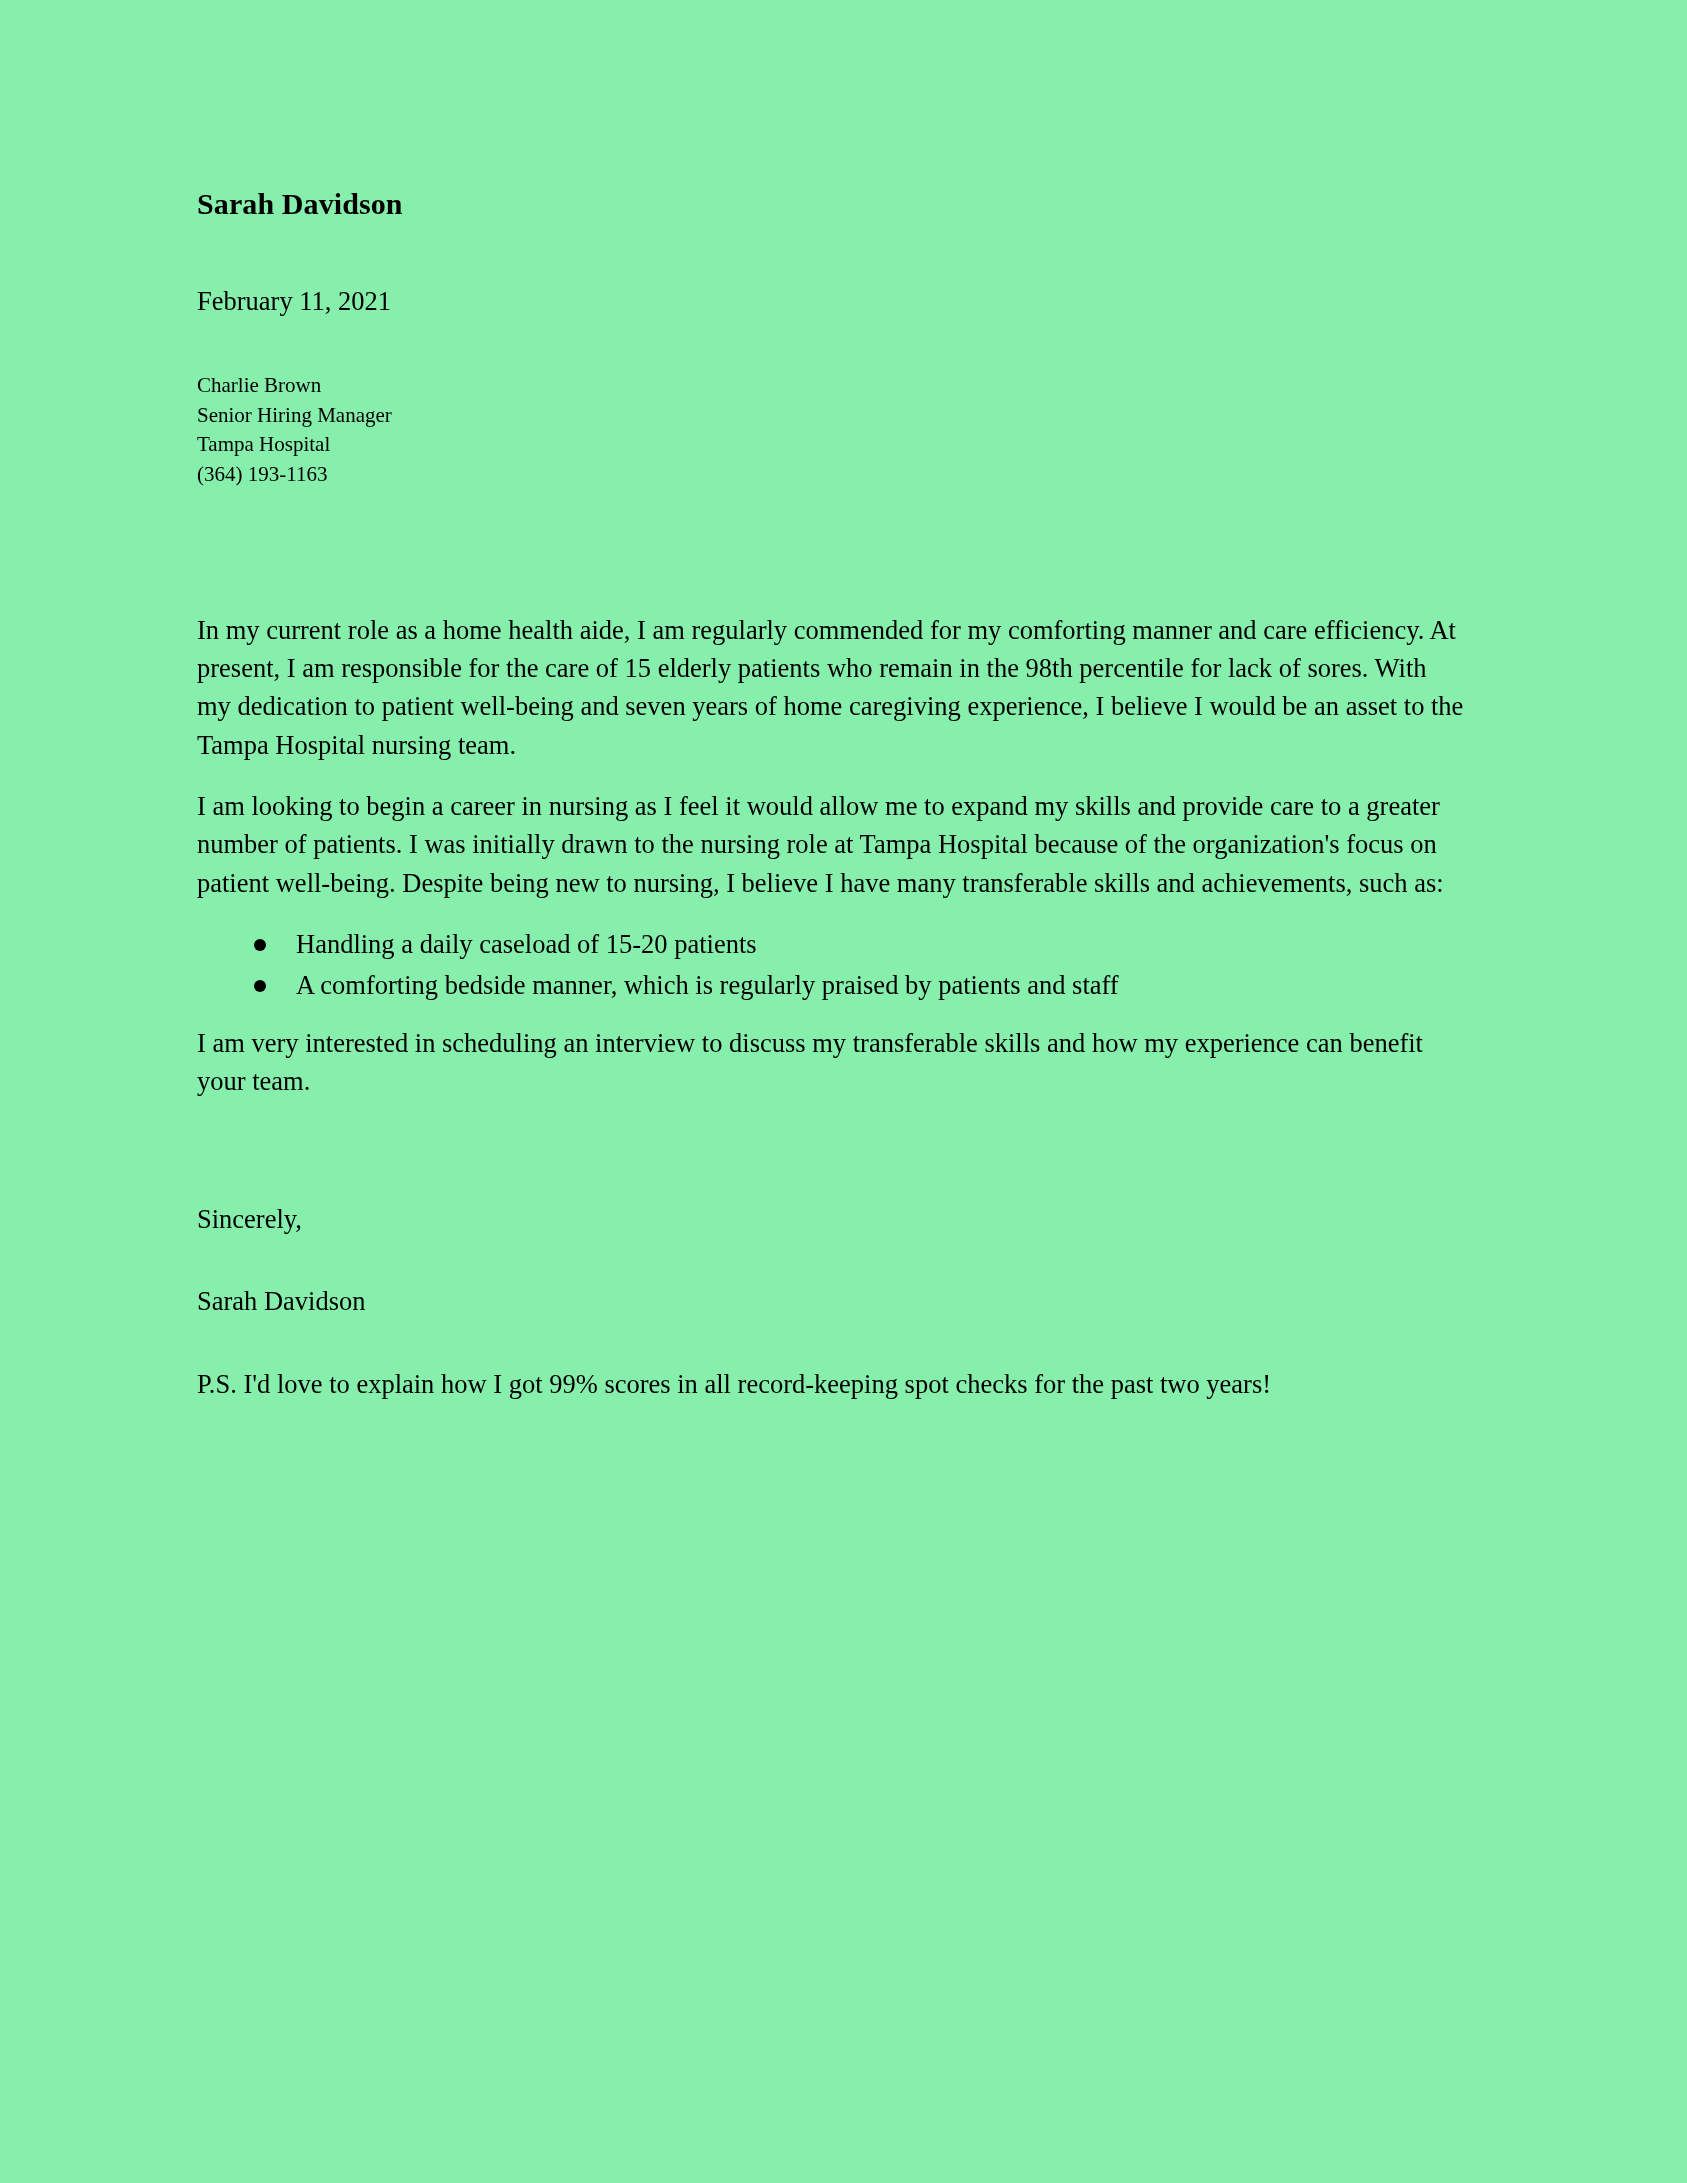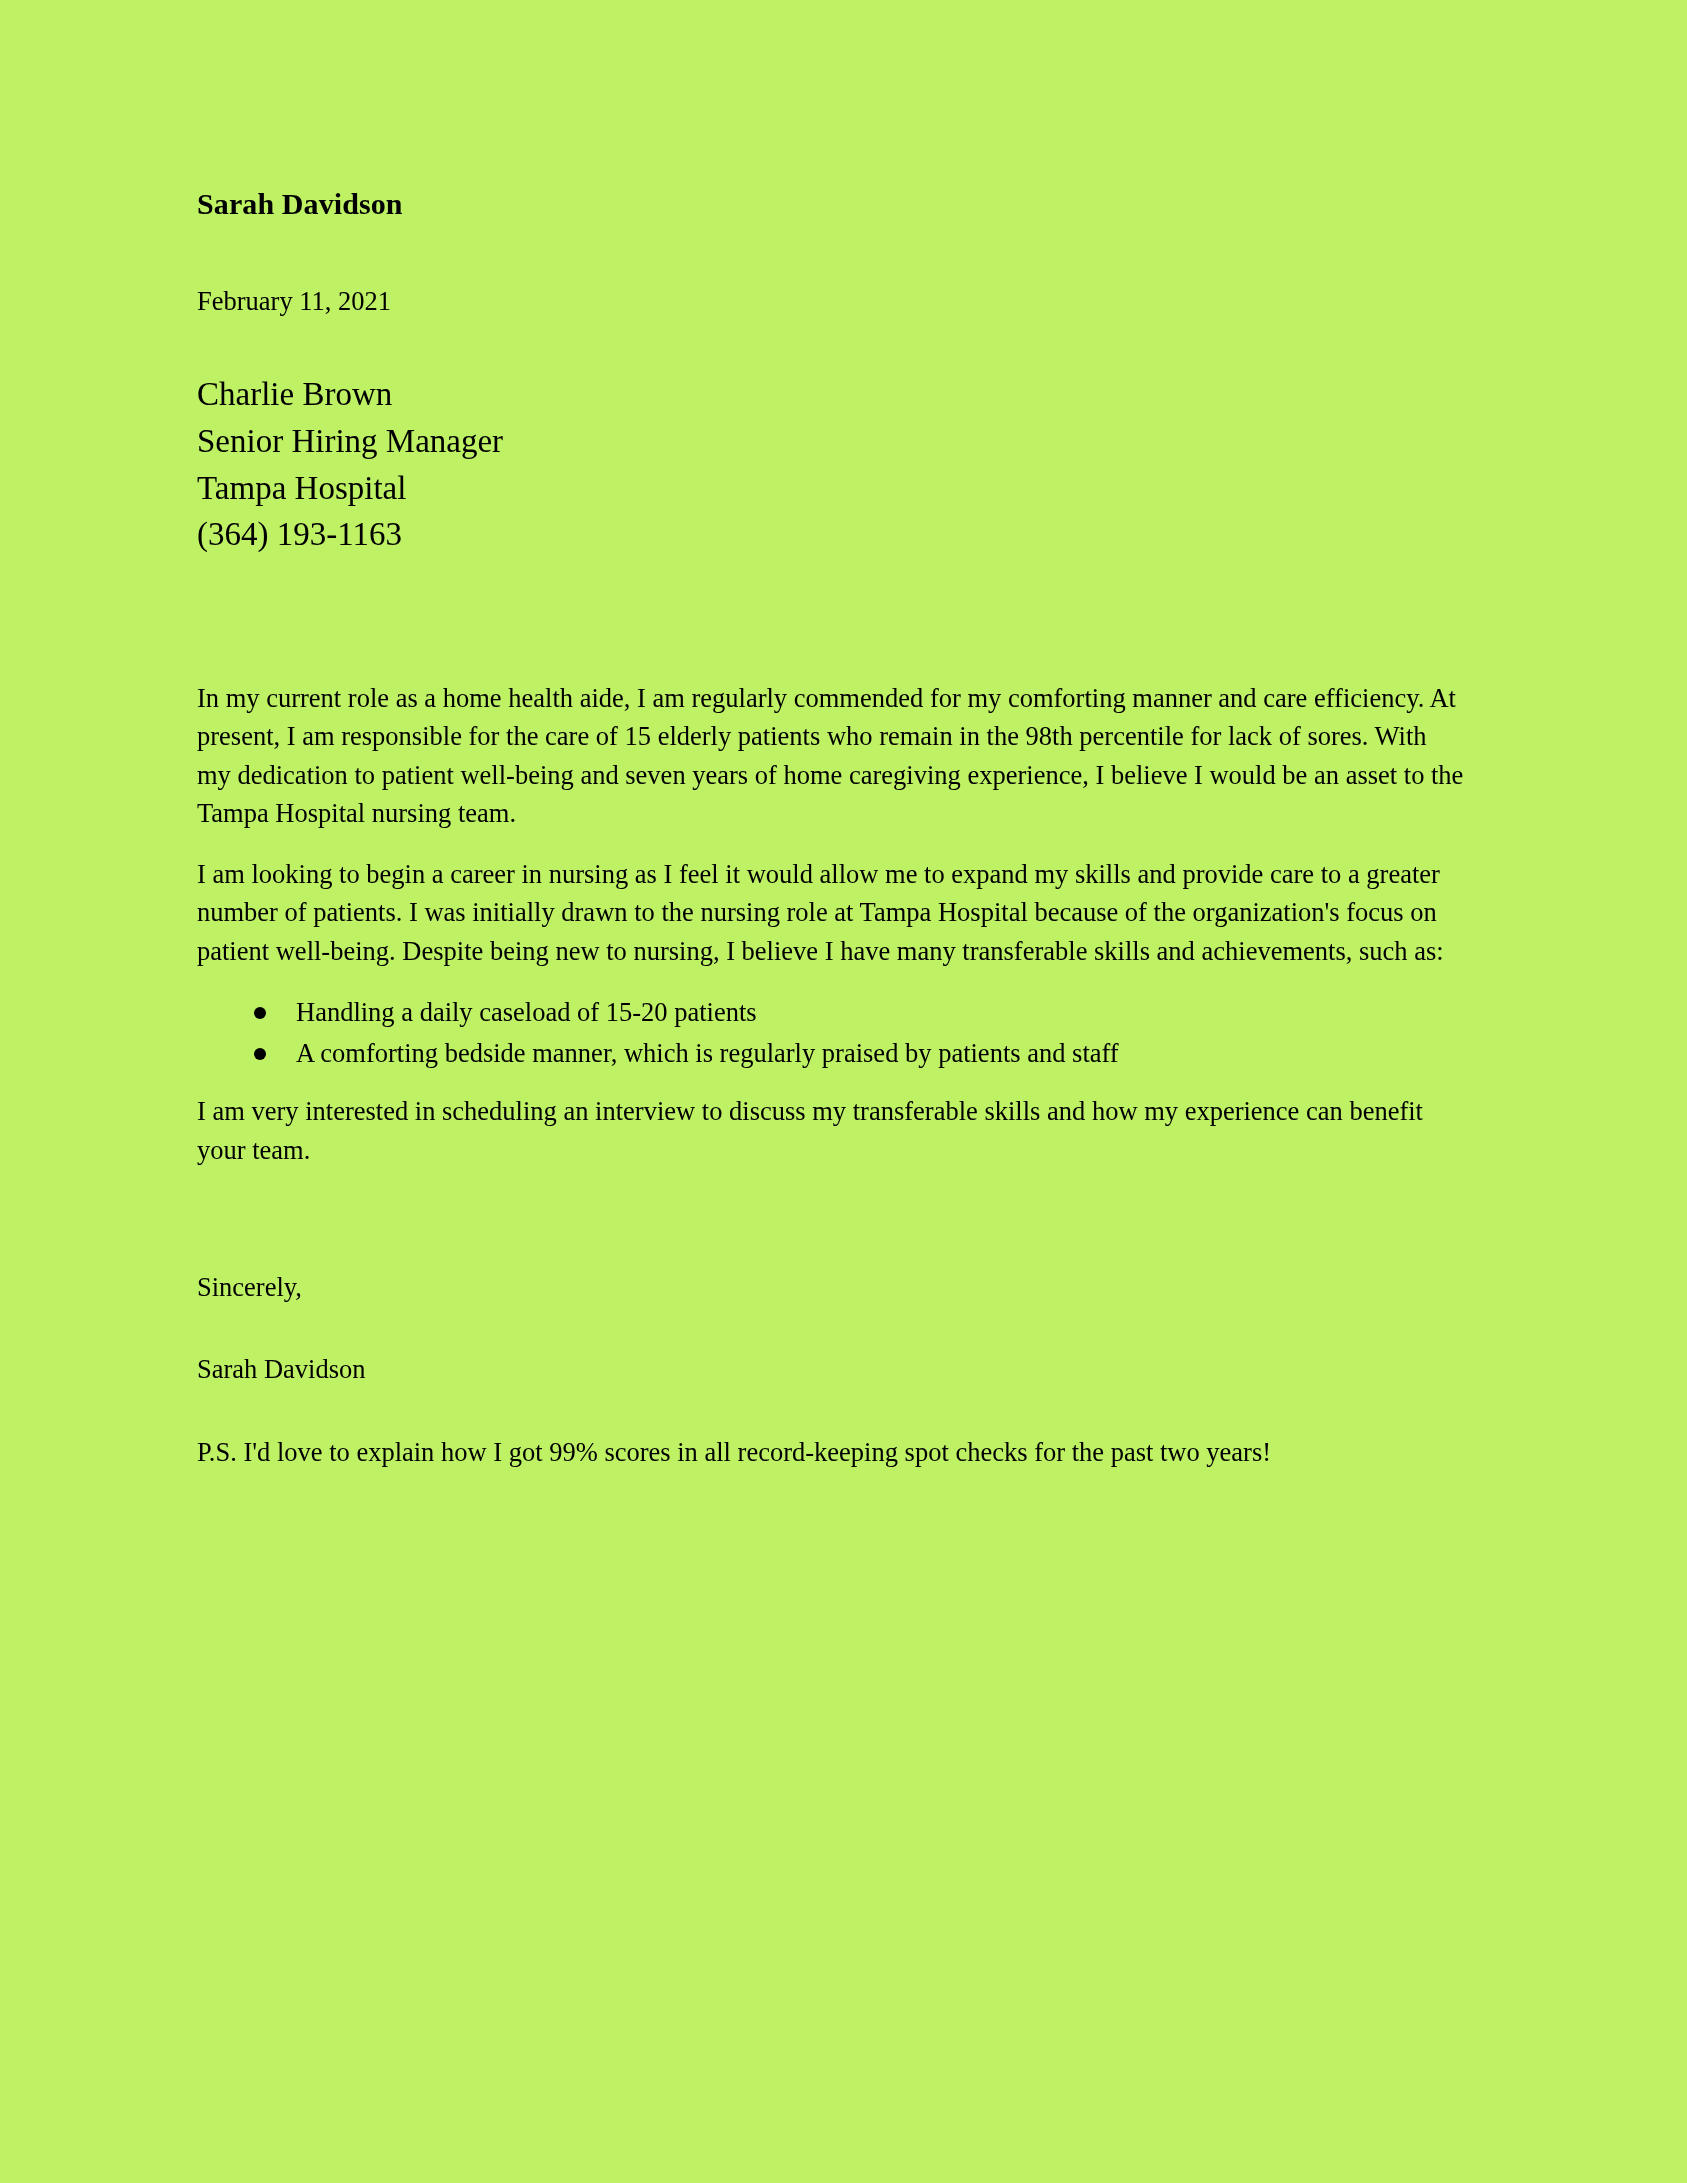--- a/index.html
+++ b/index.html
@@ -5,21 +5,21 @@
 <style>
   html, body {
     margin: 0;
     padding: 0;
     background: #ffffff;
   }
   .page {
     position: relative;
     width: 1687px;
     height: 2183px;
-    background: #bef264;
+    background: #86efac;
     box-sizing: border-box;
     overflow: hidden;
   }
   .letter {
     position: absolute;
     left: 197px;
     top: 187px;
     width: 1270px;
     font-family: "Liberation Serif", "DejaVu Serif", serif;
     color: #000000;
@@ -38,21 +38,21 @@
   }
   .block-gap-lg { height: 50px; }
   .block-gap-md { height: 44px; }
   .block-gap-sm { height: 26.5px; }
   .date-line {
     font-size: 26.5px;
     line-height: 1.45;
     margin: 0;
   }
   .recipient {
-    font-size: 33px;
+    font-size: 21px;
     line-height: 1.42;
     margin: 0;
   }
   .recipient div { white-space: nowrap; }
   .salutation {
     font-size: 26.5px;
     line-height: 1.45;
     margin: 0;
   }
   .body-para {

